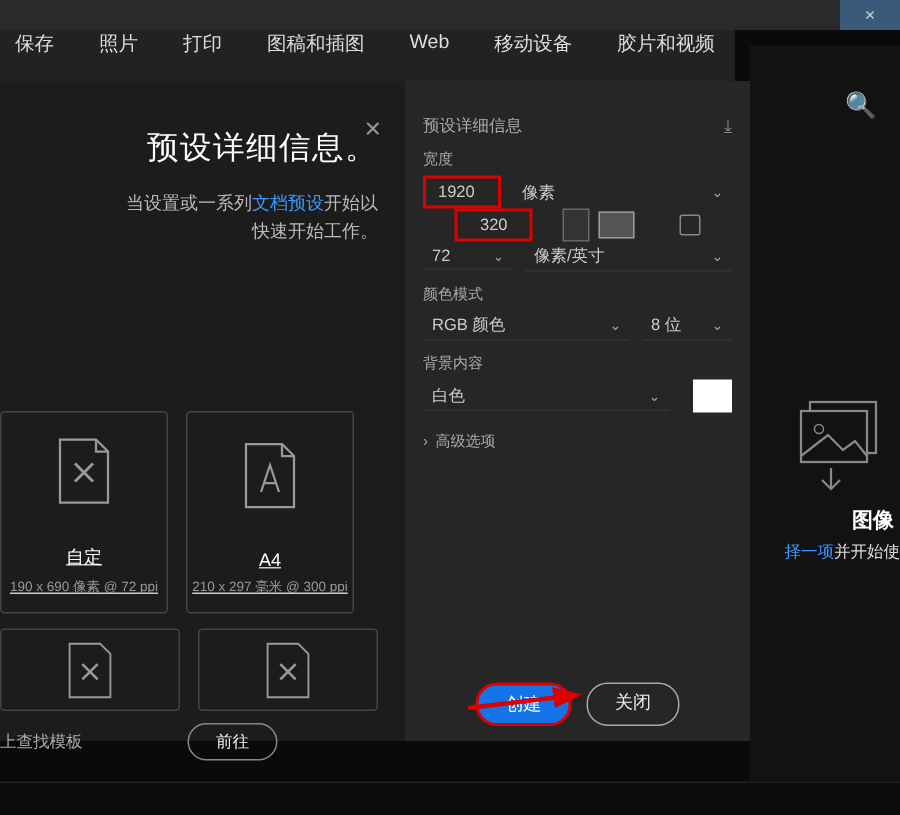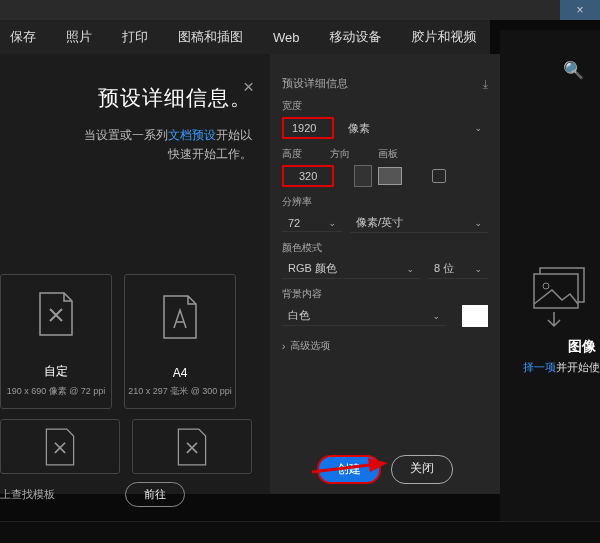--- a/index.html
+++ b/index.html
@@ -47,21 +47,20 @@
     justify-content: center;
     font-size: 11px;
   }
   .topbar {
     position: absolute;
     top: 20px; left: 0;
     width: 490px;
     height: 34px;
     background: #222;
     display: flex;
-    align-items: center;
     gap: 30px;
     padding-left: 10px;
     font-size: 13px;
     color: #ddd;
   }
   .main-left {
     position: absolute;
     left: 0;
     top: 54px;
     width: 270px;
@@ -92,20 +91,21 @@
   .card {
     width: 112px;
     height: 135px;
     border: 1px solid #444;
     border-radius: 3px;
     display: flex;
     flex-direction: column;
     align-items: center;
     justify-content: flex-end;
     padding-bottom: 10px;
+    text-decoration: underline;
   }
   .card-icon {
     width: 44px;
     height: 50px;
     margin-bottom: 24px;
     display: flex;
     align-items: center;
     justify-content: center;
   }
   .card-name {
@@ -193,20 +193,21 @@
   .field-label {
     font-size: 10px;
     color: #aaa;
     margin-top: 8px;
     margin-bottom: 4px;
   }
   .field-row {
     display: flex;
     align-items: center;
     gap: 8px;
+    justify-content: center;
   }
   .input-boxed {
     display: inline-block;
     padding: 3px 8px;
     min-width: 52px;
   }
   .red-border { border: 2px solid #d00; }
   .unit-select {
     flex: 1;
     display: flex;
@@ -429,35 +430,29 @@
 
   <div class="field-label">宽度</div>
   <div class="field-row">
     <span class="input-boxed red-border">1920</span>
     <div class="unit-select">
       <span>像素</span>
       <span class="chevron">⌄</span>
     </div>
   </div>
 
-  <div style="display:flex;gap:28px;">
-    <div class="field-label">高度</div>
-    <div class="field-label">方向</div>
-    <div class="field-label">画板</div>
-  </div>
   <div class="field-row">
     <span class="input-boxed red-border" style="min-width:52px;padding-left:15px;">320</span>
     <div class="orient-box" style="margin-left:12px;">
       <div class="orient-icon"></div>
       <div class="orient-icon active" style="width:24px;height:18px;margin-top:2px;"></div>
     </div>
     <div class="checkbox-box" style="margin-left:22px;"></div>
   </div>
 
-  <div class="field-label">分辨率</div>
   <div class="field-row">
     <div class="select" style="width:60px;">
       <span>72</span>
       <span class="chevron">⌄</span>
     </div>
     <div class="select" style="flex:1;">
       <span>像素/英寸</span>
       <span class="chevron">⌄</span>
     </div>
   </div>

